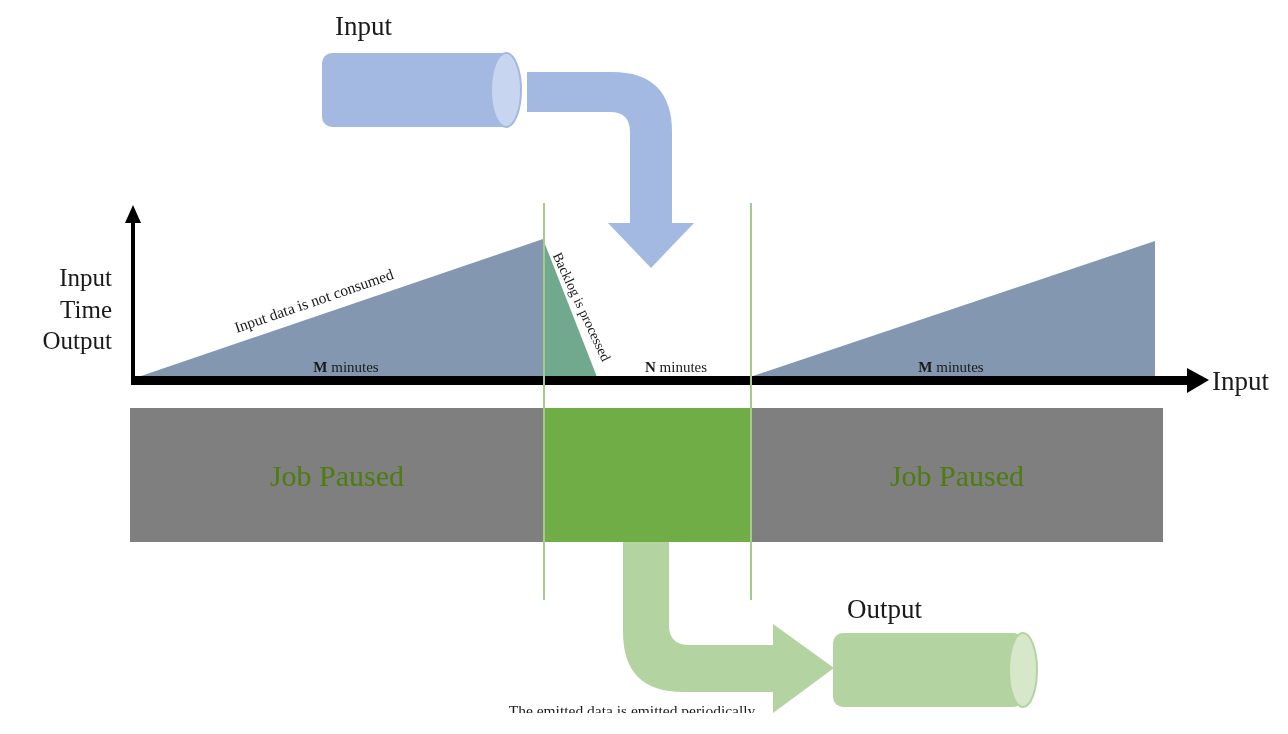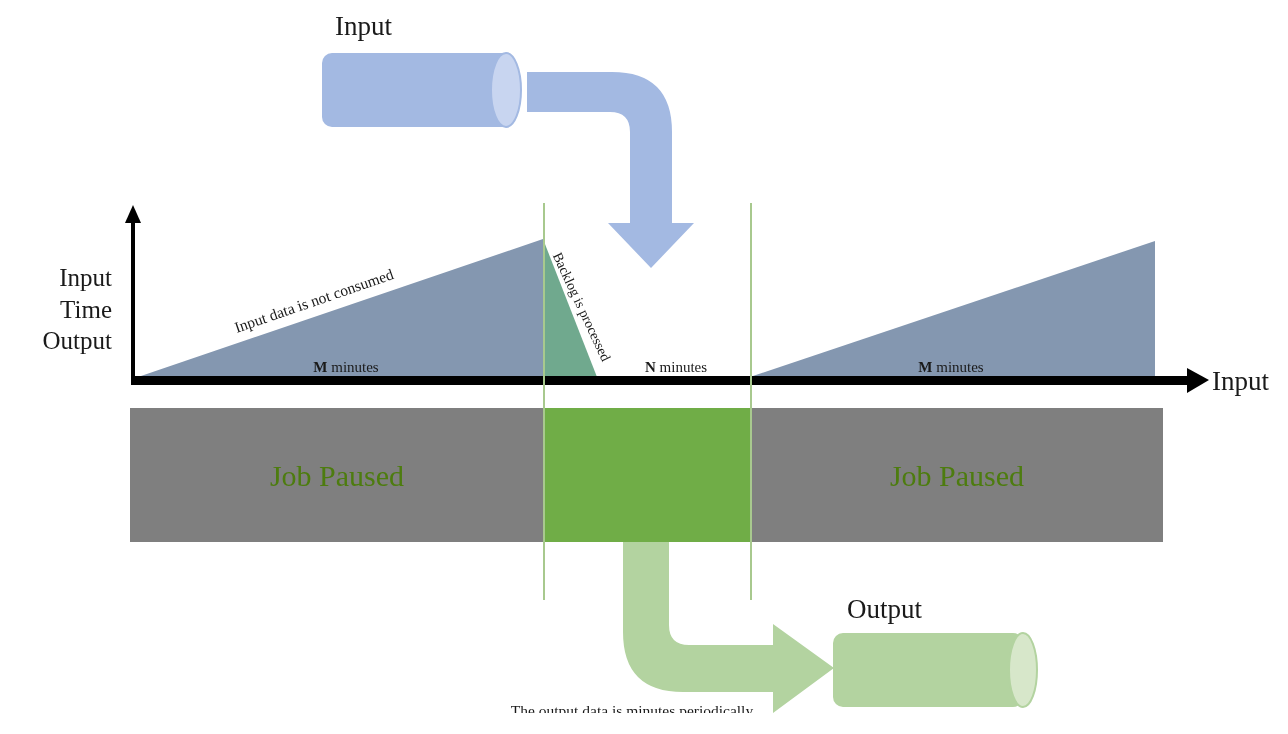--- a/index.html
+++ b/index.html
@@ -86,15 +86,15 @@
   <div class="t rot1" style="left:314px;top:301px;">Input data is not consumed</div>
   <div class="t rot2" style="left:581px;top:307px;">Backlog is processed</div>
 
   <div class="t duration" style="left:346px;top:359px;"><span class="b">M</span><span> minutes</span></div>
   <div class="t duration" style="left:676px;top:359px;"><span class="b">N</span><span> minutes</span></div>
   <div class="t duration" style="left:951px;top:359px;"><span class="b">M</span><span> minutes</span></div>
 
   <div class="t bar-label" style="left:337px;top:476px;">Job Paused</div>
   <div class="t bar-label" style="left:957px;top:476px;">Job Paused</div>
 
-  <div class="t note" style="left:632px;top:702px;">The output data is minutes periodically</div>
+  <div class="t note" style="left:632px;top:702px;">The emitted data is emitted periodically</div>
 
 </div>
 
 </body></html>

